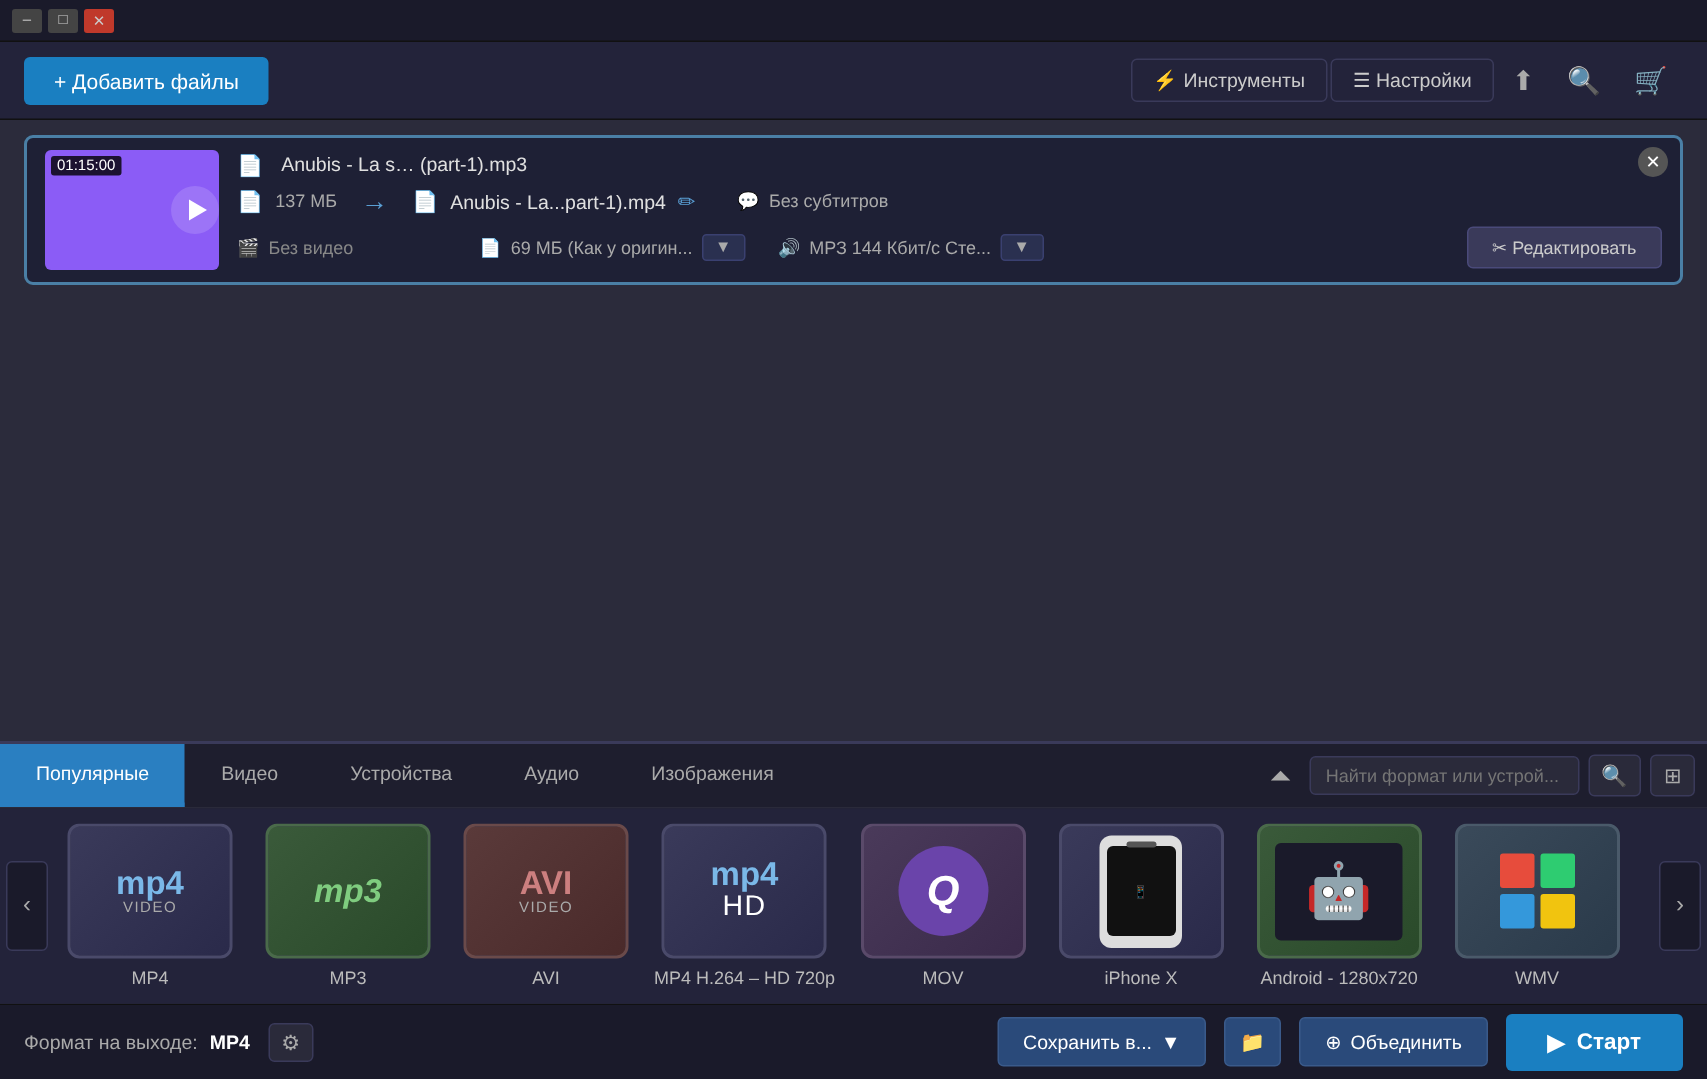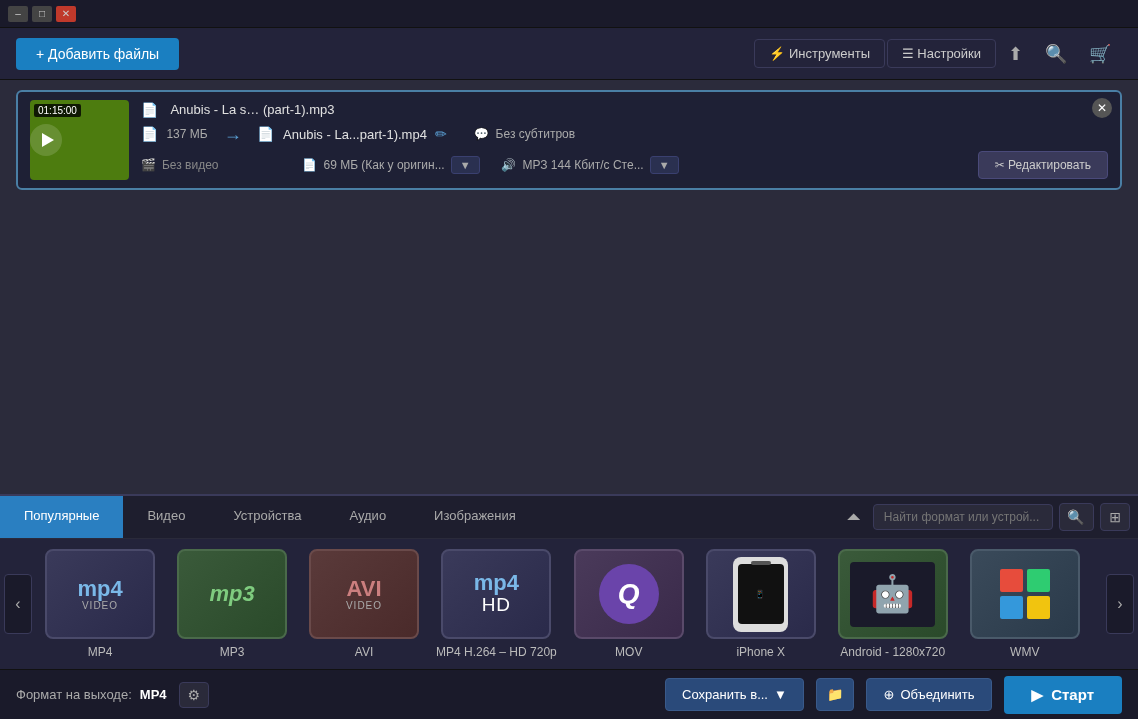--- a/index.html
+++ b/index.html
@@ -113,27 +113,27 @@
       background: #1e2035;
       border: 2px solid #4a7fa5;
       border-radius: 6px;
       display: flex;
       align-items: center;
       padding: 8px 12px;
       gap: 12px;
       position: relative;
     }
     #file-thumbnail {
-      width: 99px;
+      width: 116px;
       height: 80px;
-      background: #4d7c0f;
+      background: #8b5cf6;
       border-radius: 4px;
       display: flex;
       flex-direction: column;
-      align-items: flex-start;
+      align-items: flex-end;
       justify-content: center;
       flex-shrink: 0;
       position: relative;
       overflow: hidden;
     }
     #file-thumbnail-time {
       position: absolute;
       top: 4px;
       left: 4px;
       background: rgba(0,0,0,0.8);

